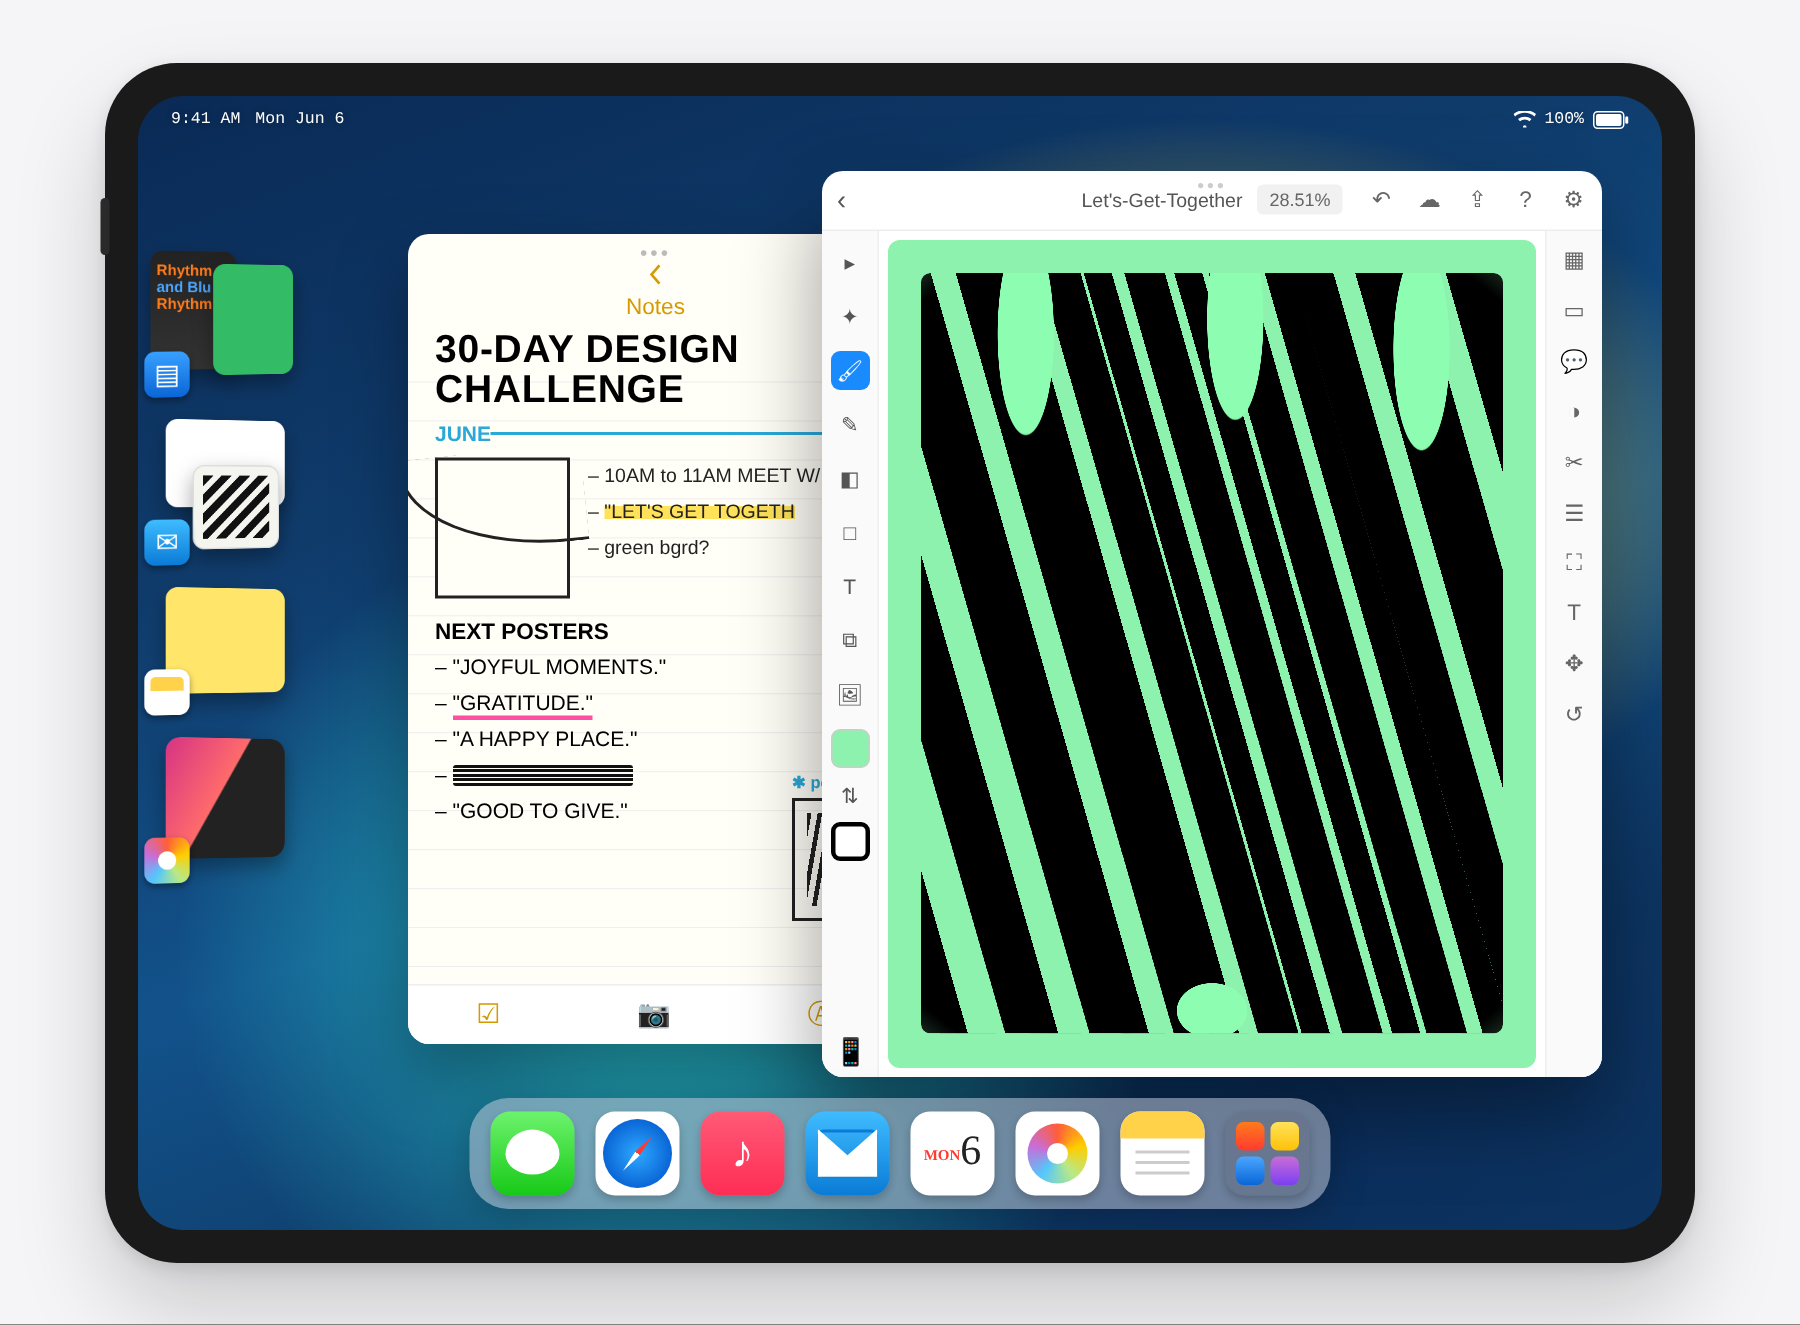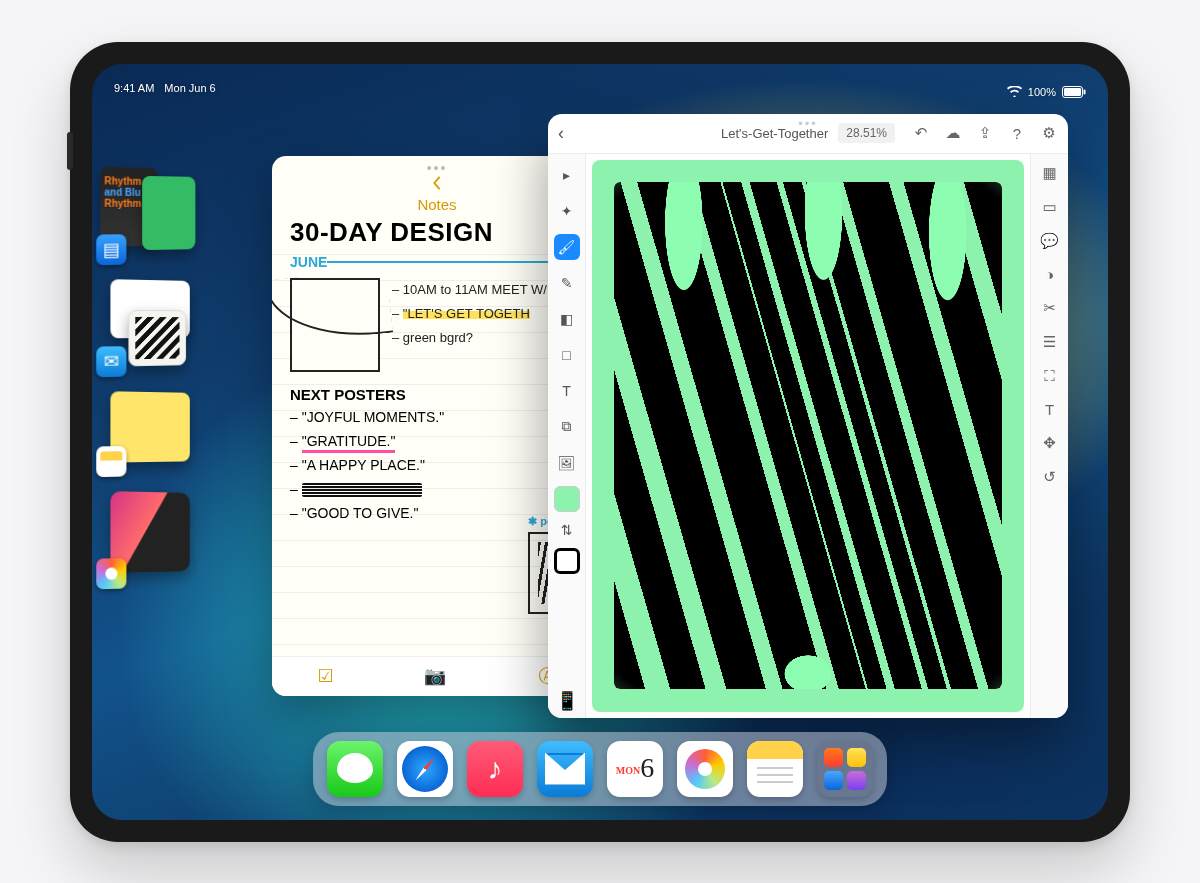--- a/index.html
+++ b/index.html
@@ -27,24 +27,25 @@
     background:
       radial-gradient(ellipse 60% 55% at 70% 35%, rgba(255,230,80,0.85), transparent 60%),
       radial-gradient(ellipse 50% 60% at 35% 75%, rgba(40,200,200,0.9), transparent 65%),
       radial-gradient(ellipse 70% 70% at 80% 90%, #0b2e5c, transparent 70%),
       linear-gradient(160deg, #0a2a55 0%, #0f3b6b 30%, #12528b 55%, #0e3a66 80%);
     position: relative;
     overflow: hidden;
   }
   
   .status {
-    position: absolute; top: 18px; left: 0; right: 0; height: 20px;
-    display: flex; justify-content: space-between;
+    position: absolute; top: 6px; left: 0; right: 0; height: 20px;
+    display: flex; align-items: center; justify-content: space-between;
     padding: 0 22px; color: #fff; font-size: 11px; font-weight: 500;
     text-shadow: 0 0 4px rgba(0,0,0,0.3);
+    font-family: Liberation Mono, monospace;
   }
   .status-left { display:flex; gap:10px; }
   .status-right { display:flex; align-items:center; gap:6px; }
   .wifi-icon svg, .battery-icon svg { display:block; }
   
   .stage-strip {
     position: absolute; left: 6px; top: 104px; width: 100px;
     display: flex; flex-direction: column; gap: 22px;
   }
   .stage-group {
@@ -274,20 +275,21 @@
     <div class="notes-window">
       <div class="win-dots">•••</div>
       <div class="notes-header">
         <svg viewBox="0 0 10 16">
             <path d="M8 1L2 8l6 7" fill="none" stroke="#d69a00" stroke-width="2"></path>
           </svg>
         <span>Notes</span>
       </div>
       <div class="notes-body" style="position:relative">
         <div class="note-title">30-DAY DESIGN</div>
+        <div class="note-title">CHALLENGE</div>
         <div class="note-month">
           <span>JUNE</span>
           <span class="line"></span>
           <span>JULY</span>
         </div>
         <div class="note-cols">
           <div class="sketch"></div>
           <div class="bullets">
             <div>10AM to 11AM MEET W/</div>
             <div><span class="hl-yellow">"LET'S GET TOGETH</span></div>

